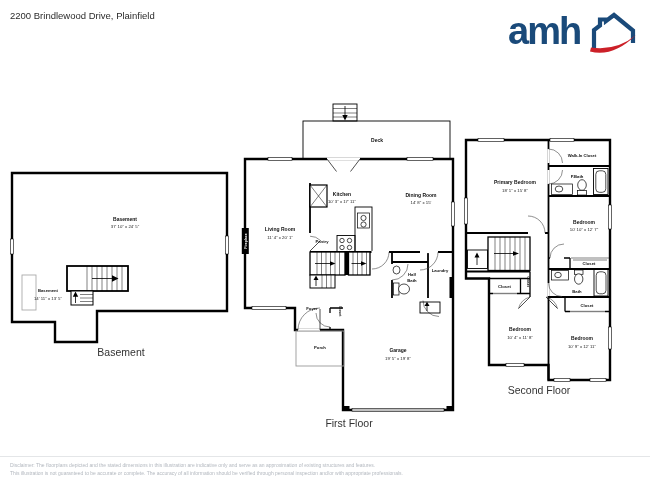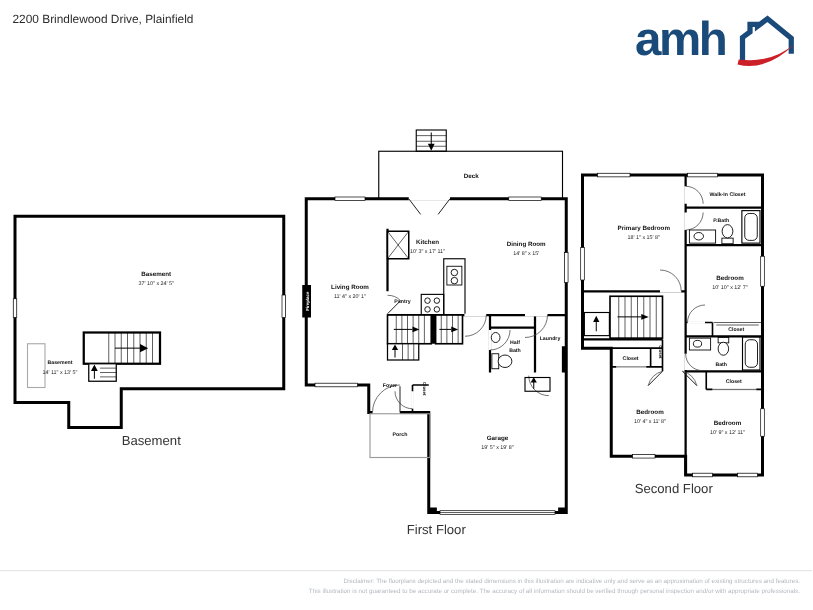--- a/index.html
+++ b/index.html
@@ -1,17 +1,17 @@
 <!DOCTYPE html>
 <html><head>
 <meta charset="utf-8">
 <style>
   html,body{margin:0;padding:0;background:#fff;}
   .page{position:relative;width:650px;height:488px;background:#fff;overflow:hidden;
-        font-family:"Liberation Sans",sans-serif;text-align:right;}
+        font-family:"Liberation Sans",sans-serif;}
   .address{position:absolute;left:10px;top:10px;font-size:9.5px;color:#2b2b2b;}
   .logo{position:absolute;right:12px;top:10px;width:130px;height:46px;}
   .footer{position:absolute;left:0;right:0;top:456px;border-top:1px solid #e4e6e8;
           padding:4px 10px 0 10px;font-size:5px;line-height:8px;color:#b3b8bf;}
   
   .wall{fill:#fff;stroke:#000;stroke-width:2.4;}
   .iwall{fill:none;stroke:#000;stroke-width:1.8;}
   .twall{fill:none;stroke:#000;stroke-width:1.3;}
   .box{fill:none;stroke:#000;stroke-width:0.9;}
   .lite{fill:none;stroke:#999;stroke-width:0.9;}

